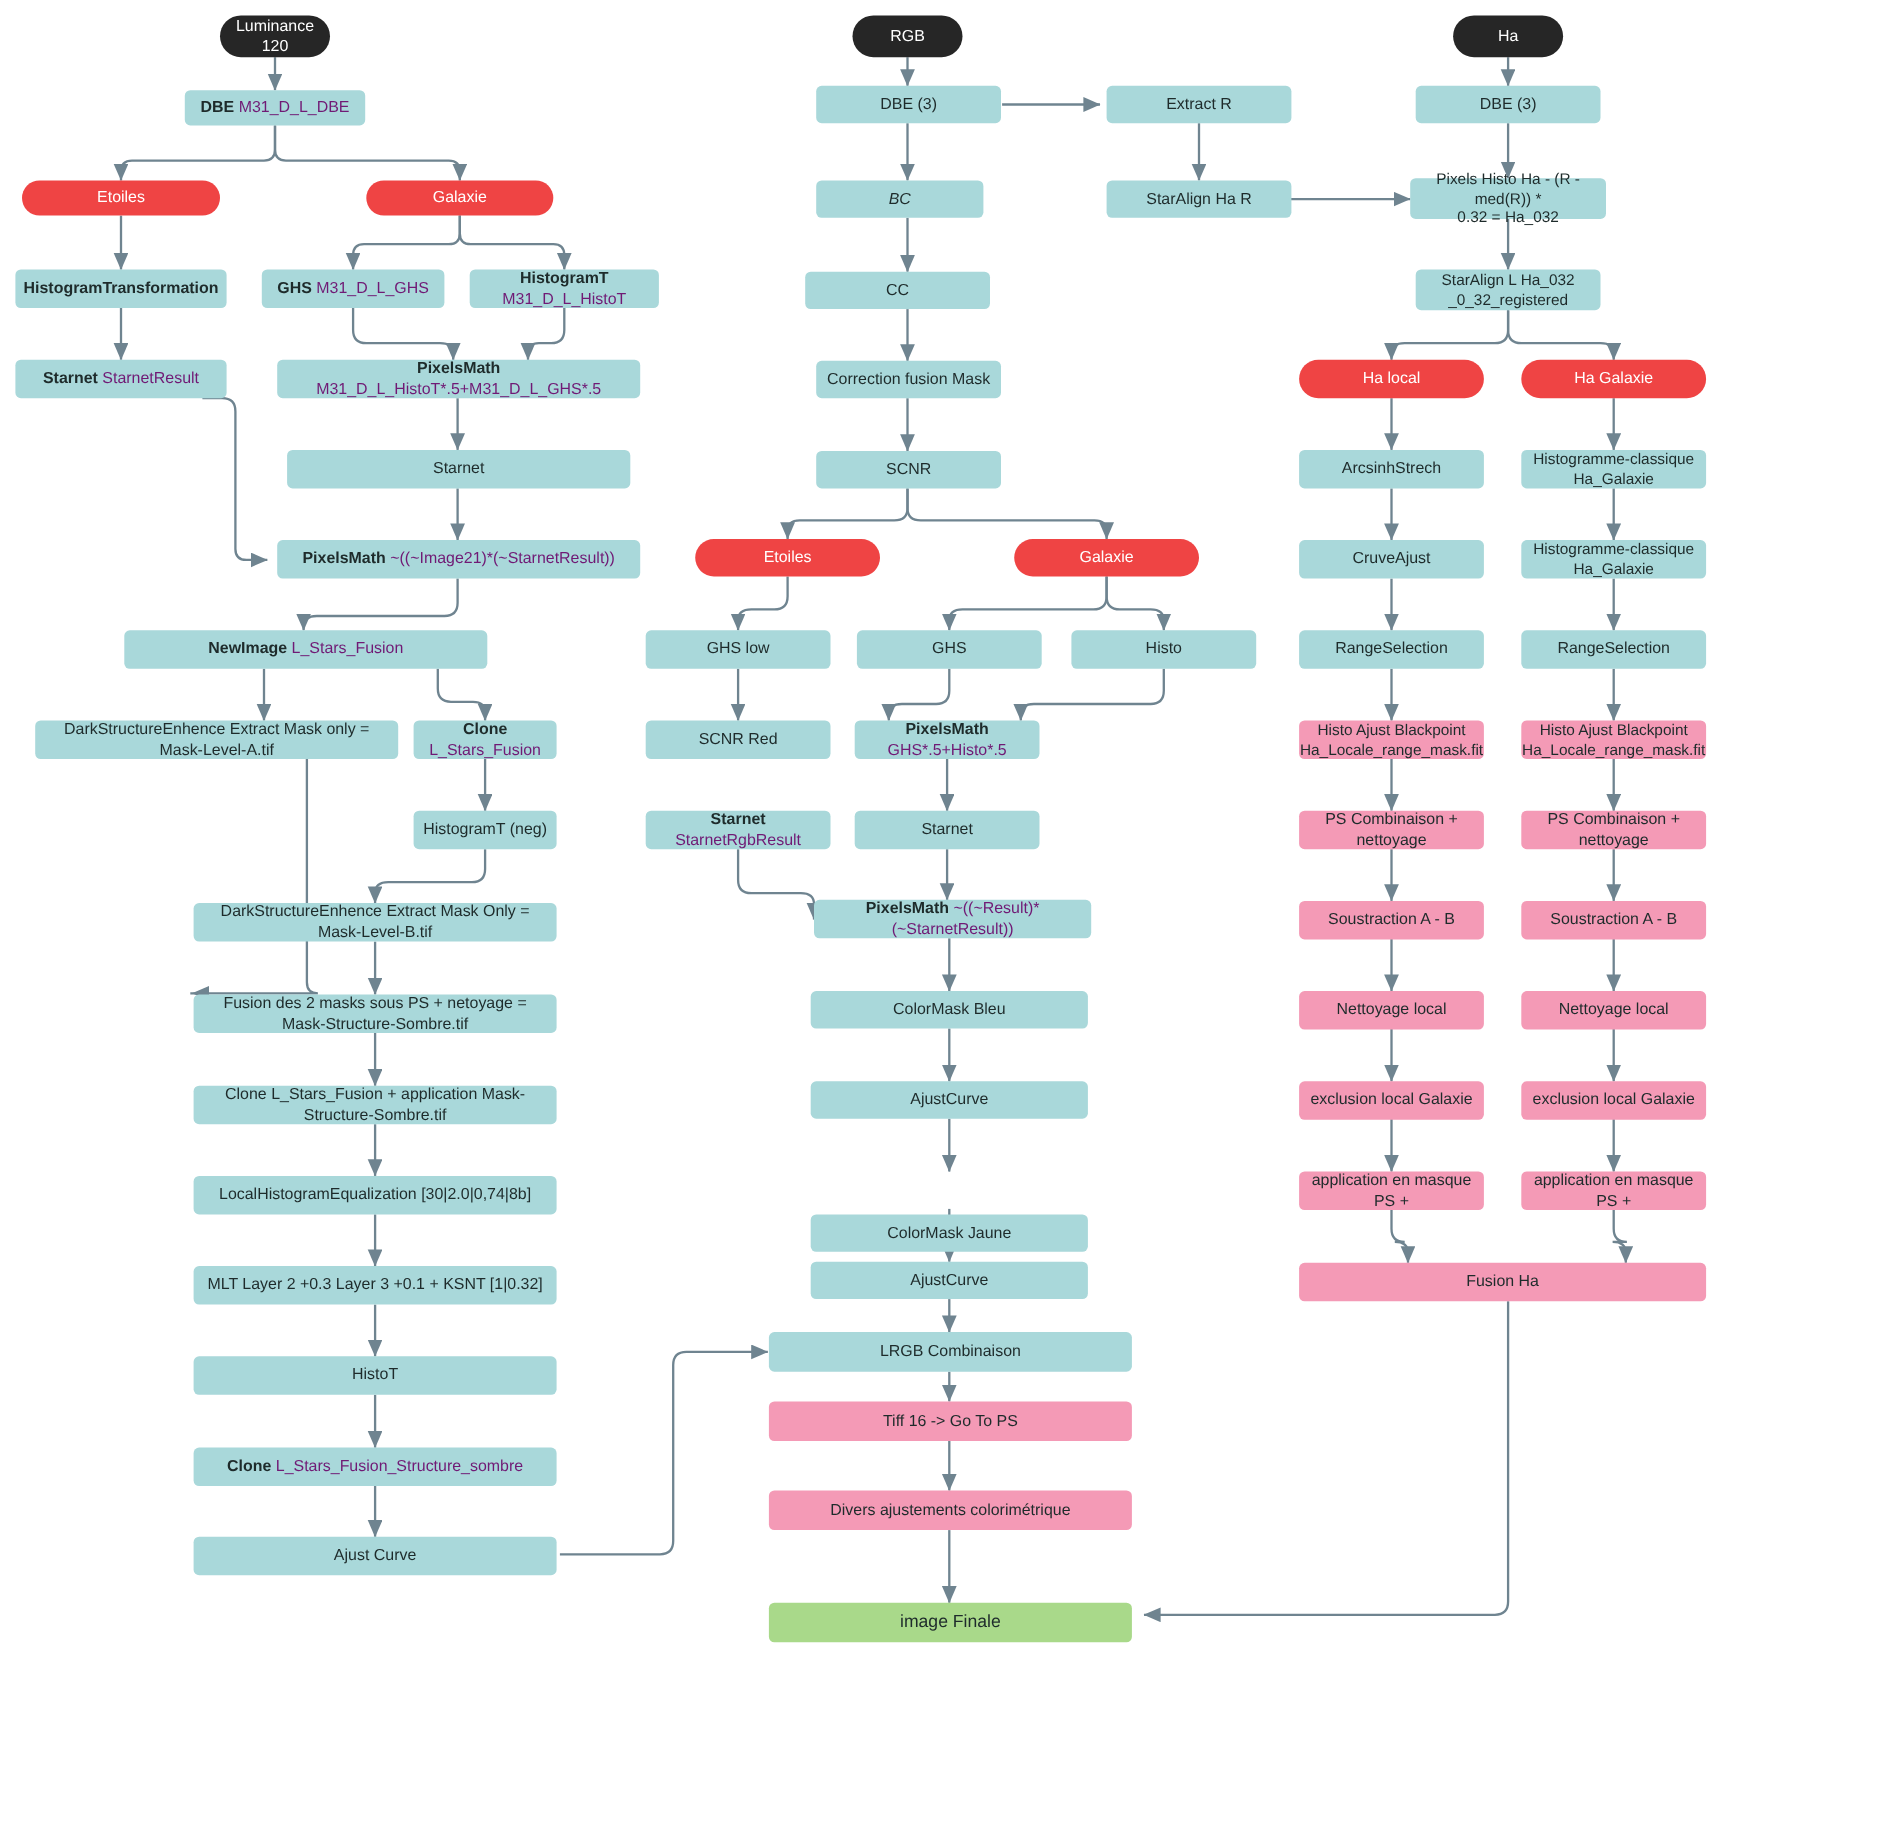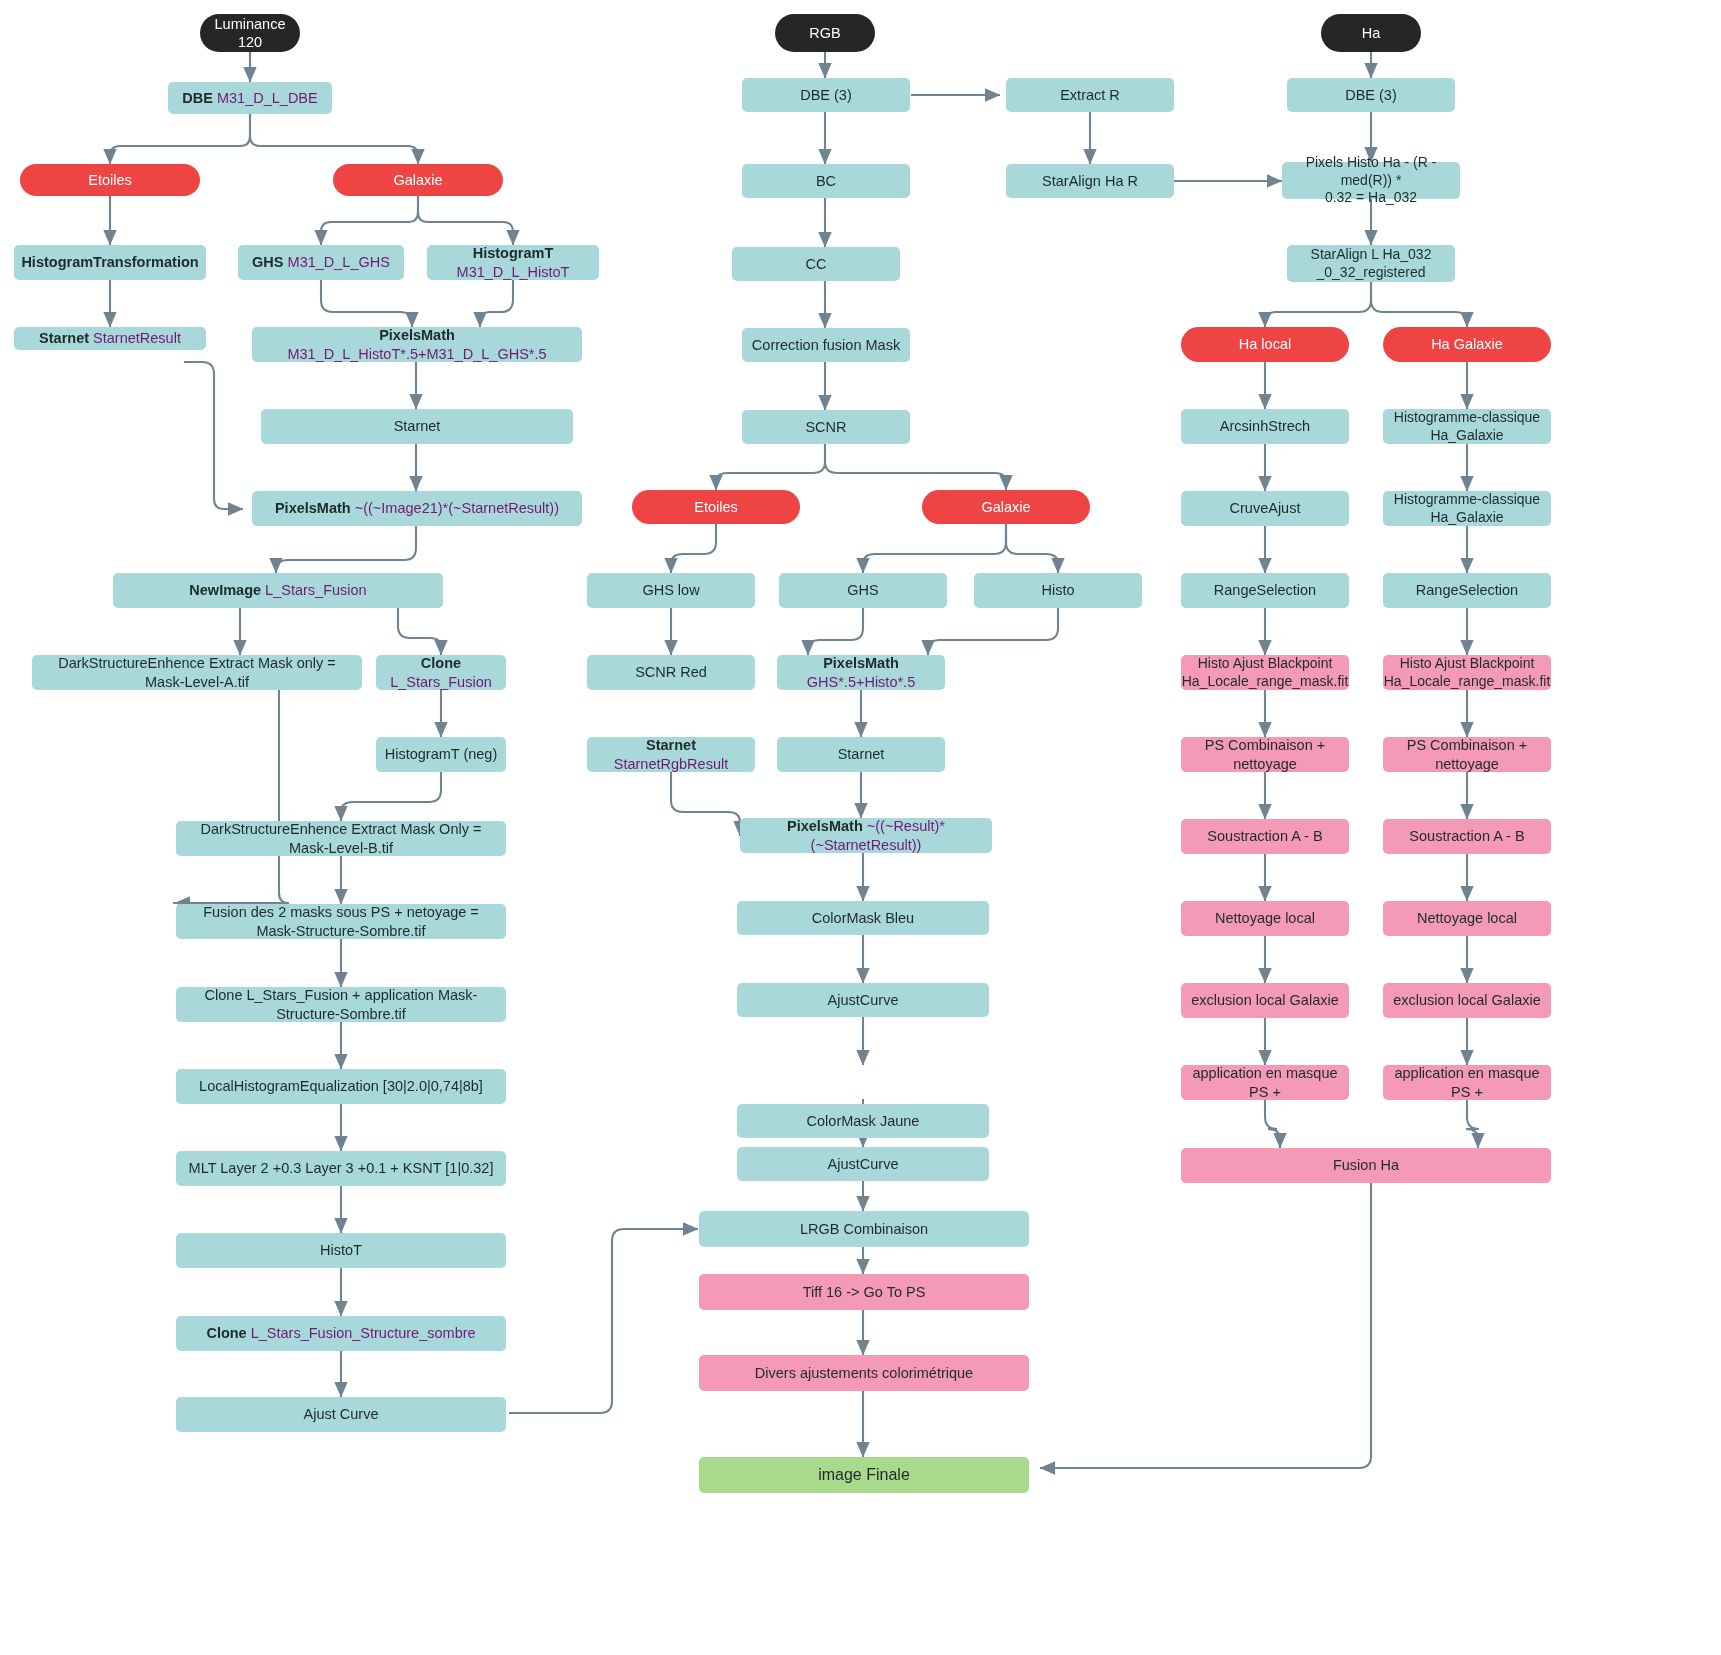--- a/index.html
+++ b/index.html
@@ -140,21 +140,21 @@
   <div class="node teal" style="left:238px;top:245px;width:166px;height:35px;">
     <span><b>GHS</b>
       <span class="sub">M31_D_L_GHS</span></span>
   </div>
 
   <div class="node teal" style="left:427px;top:245px;width:172px;height:35px;">
     <span><b>HistogramT</b>
       <span class="sub">M31_D_L_HistoT</span></span>
   </div>
 
-  <div class="node teal" style="left:14px;top:327px;width:192px;height:23px;">
+  <div class="node teal" style="left:14px;top:327px;width:192px;height:35px;">
     <span><b>Starnet</b>
       <span class="sub">StarnetResult</span></span>
   </div>
 
   <div class="node teal" style="left:252px;top:327px;width:330px;height:35px;">
     <span><b>PixelsMath</b>
       <span class="sub">M31_D_L_HistoT*.5+M31_D_L_GHS*.5</span></span>
   </div>
 
   <div class="node teal" style="left:261px;top:409px;width:312px;height:35px;">
@@ -218,21 +218,21 @@
   </div>
 
   <div class="node dark" style="left:775px;top:14px;width:100px;height:38px;">
     <span class="lbl">RGB</span>
   </div>
 
   <div class="node teal" style="left:742px;top:78px;width:168px;height:34px;">
     <span class="lbl">DBE (3)</span>
   </div>
 
-  <div class="node teal" style="left:742px;top:164px;width:168px;height:34px;">
+  <div class="node teal" style="left:742px;top:164px;width:152px;height:34px;font-style:italic;">
     <span class="lbl">BC</span>
   </div>
 
   <div class="node teal" style="left:732px;top:247px;width:168px;height:34px;">
     <span class="lbl">CC</span>
   </div>
 
   <div class="node teal" style="left:742px;top:328px;width:168px;height:34px;">
     <span class="lbl">Correction fusion Mask</span>
   </div>

